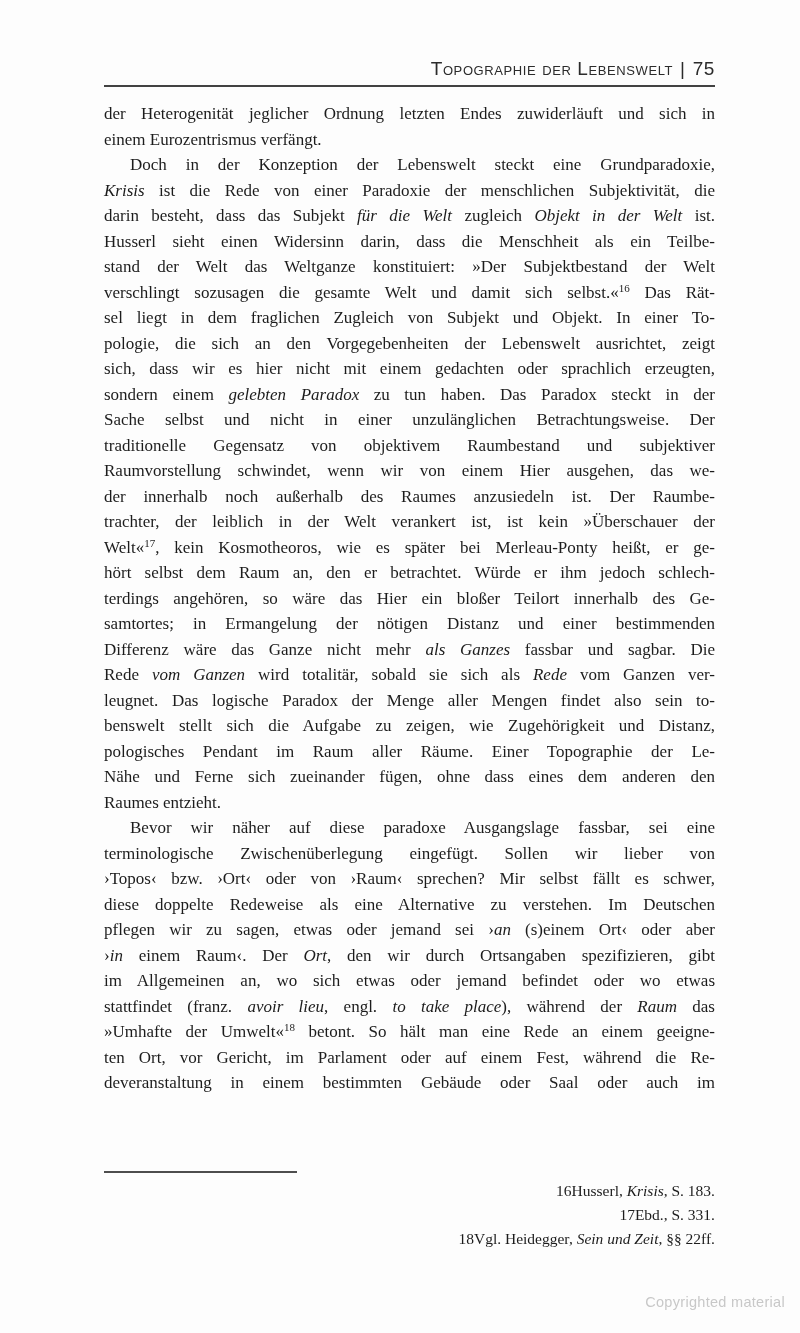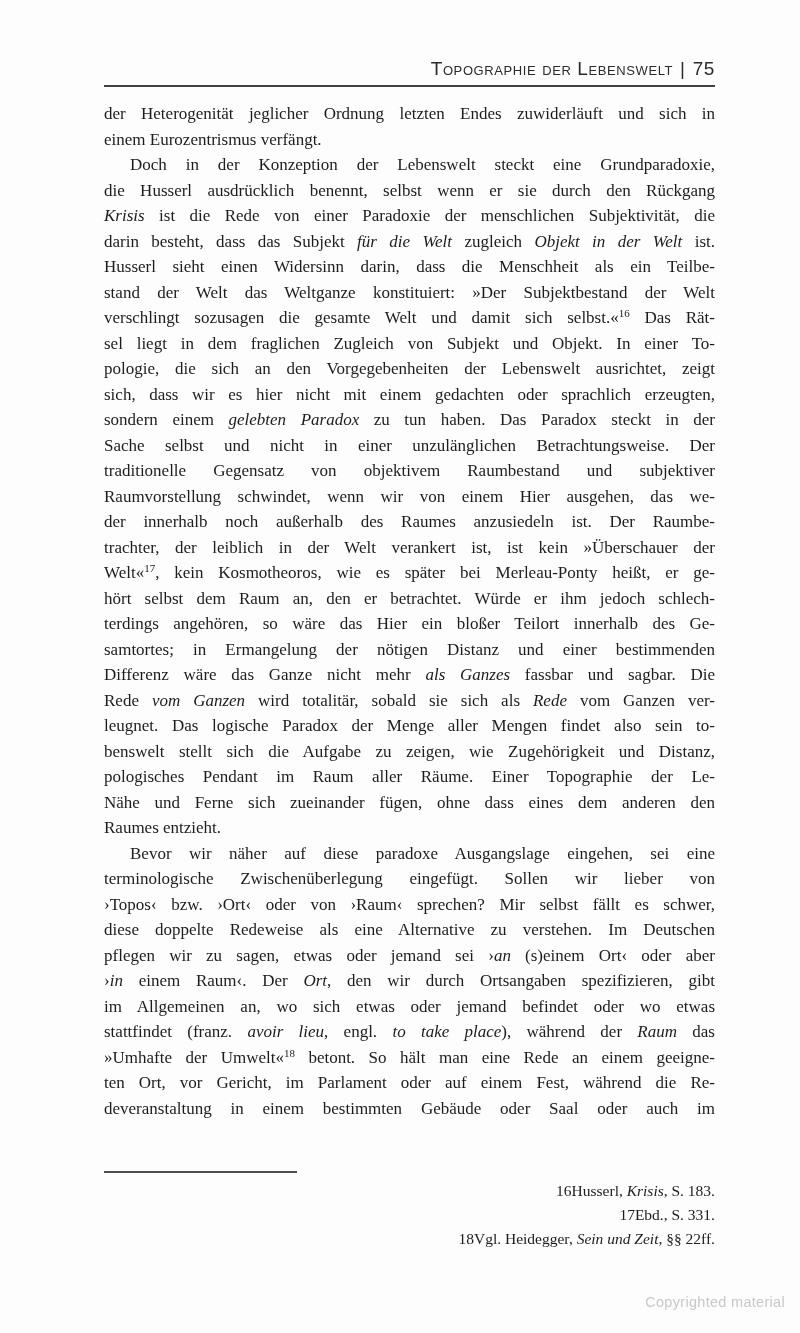--- a/index.html
+++ b/index.html
@@ -99,21 +99,20 @@
 
   <div class="header-text">
     <span>Topographie der Lebenswelt</span><span class="sep">|</span><span class="pagenum">75</span>
   </div>
   <div class="header-rule"></div>
 
   <div class="body-text" id="body-text">
       <div class="line">der Heterogenität jeglicher Ordnung letzten Endes zuwiderläuft und sich in</div>
       <div class="line end">einem Eurozentrismus verfängt.</div>
       <div class="line indent">Doch in der Konzeption der Lebenswelt steckt eine Grundparadoxie,</div>
-      <div class="line">die Husserl ausdrücklich benennt, selbst wenn er sie durch den Rückgang</div>
       <div class="line"><i>Krisis</i> ist die Rede von einer Paradoxie der menschlichen Subjektivität, die</div>
       <div class="line">darin besteht, dass das Subjekt <i>für die Welt</i> zugleich <i>Objekt in der Welt</i> ist.</div>
       <div class="line">Husserl sieht einen Widersinn darin, dass die Menschheit als ein Teilbe-</div>
       <div class="line">stand der Welt das Weltganze konstituiert: »Der Subjektbestand der Welt</div>
       <div class="line">verschlingt sozusagen die gesamte Welt und damit sich selbst.«<sup>16</sup> Das Rät-</div>
       <div class="line">sel liegt in dem fraglichen Zugleich von Subjekt und Objekt. In einer To-</div>
       <div class="line">pologie, die sich an den Vorgegebenheiten der Lebenswelt ausrichtet, zeigt</div>
       <div class="line">sich, dass wir es hier nicht mit einem gedachten oder sprachlich erzeugten,</div>
       <div class="line">sondern einem <i>gelebten Paradox</i> zu tun haben. Das Paradox steckt in der</div>
       <div class="line">Sache selbst und nicht in einer unzulänglichen Betrachtungsweise. Der</div>
@@ -125,21 +124,21 @@
       <div class="line">hört selbst dem Raum an, den er betrachtet. Würde er ihm jedoch schlech-</div>
       <div class="line">terdings angehören, so wäre das Hier ein bloßer Teilort innerhalb des Ge-</div>
       <div class="line">samtortes; in Ermangelung der nötigen Distanz und einer bestimmenden</div>
       <div class="line">Differenz wäre das Ganze nicht mehr <i>als Ganzes</i> fassbar und sagbar. Die</div>
       <div class="line">Rede <i>vom Ganzen</i> wird totalitär, sobald sie sich als <i>Rede</i> vom Ganzen ver-</div>
       <div class="line">leugnet. Das logische Paradox der Menge aller Mengen findet also sein to-</div>
       <div class="line">benswelt stellt sich die Aufgabe zu zeigen, wie Zugehörigkeit und Distanz,</div>
       <div class="line">pologisches Pendant im Raum aller Räume. Einer Topographie der Le-</div>
       <div class="line">Nähe und Ferne sich zueinander fügen, ohne dass eines dem anderen den</div>
       <div class="line end">Raumes entzieht.</div>
-      <div class="line indent">Bevor wir näher auf diese paradoxe Ausgangslage eingehen, sei eine</div>
+      <div class="line indent">Bevor wir näher auf diese paradoxe Ausgangslage fassbar, sei eine</div>
       <div class="line">terminologische Zwischenüberlegung eingefügt. Sollen wir lieber von</div>
       <div class="line">›Topos‹ bzw. ›Ort‹ oder von ›Raum‹ sprechen? Mir selbst fällt es schwer,</div>
       <div class="line">diese doppelte Redeweise als eine Alternative zu verstehen. Im Deutschen</div>
       <div class="line">pflegen wir zu sagen, etwas oder jemand sei ›<i>an</i> (s)einem Ort‹ oder aber</div>
       <div class="line">›<i>in</i> einem Raum‹. Der <i>Ort</i>, den wir durch Ortsangaben spezifizieren, gibt</div>
       <div class="line">im Allgemeinen an, wo sich etwas oder jemand befindet oder wo etwas</div>
       <div class="line">stattfindet (franz. <i>avoir lieu</i>, engl. <i>to take place</i>), während der <i>Raum</i> das</div>
       <div class="line">»Umhafte der Umwelt«<sup>18</sup> betont. So hält man eine Rede an einem geeigne-</div>
       <div class="line">ten Ort, vor Gericht, im Parlament oder auf einem Fest, während die Re-</div>
       <div class="line">deveranstaltung in einem bestimmten Gebäude oder Saal oder auch im</div>

